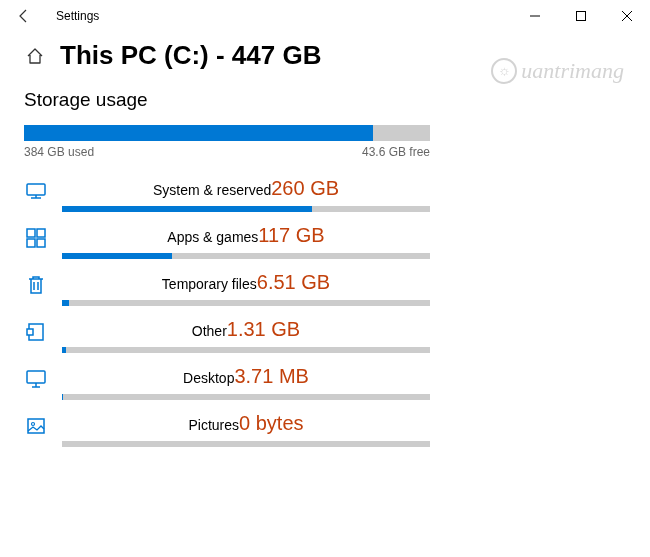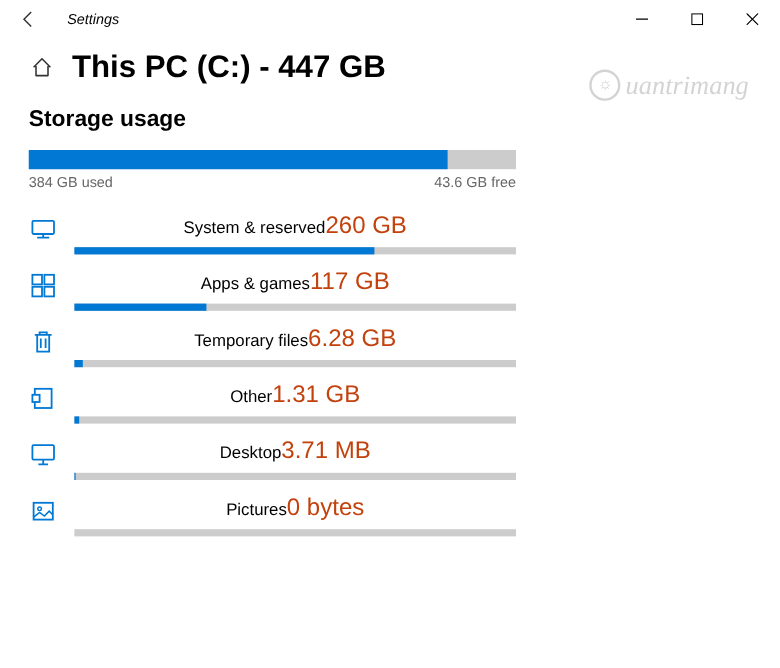--- a/index.html
+++ b/index.html
@@ -24,21 +24,20 @@
     display: flex;
     align-items: center;
     justify-content: center;
     font-size: 14px;
     color: #333;
   }
   .title {
     font-size: 12px;
     color: #000;
     margin-left: 16px;
-    font-style: italic;
   }
   .win-controls {
     margin-left: auto;
     display: flex;
   }
   .win-btn {
     width: 46px;
     height: 32px;
     display: flex;
     align-items: center;
@@ -64,21 +63,21 @@
     font-size: 26px;
     font-weight: 700;
     color: #000;
   }
   .content {
     padding: 18px 0 0 24px;
     width: 430px;
   }
   .section-title {
     font-size: 19px;
-    font-weight: 700;
+    font-weight: 400;
     margin-bottom: 14px;
   }
   .overall-bar {
     height: 16px;
     background: #ccc;
     position: relative;
     margin-bottom: 4px;
   }
   .overall-fill {
     height: 100%;
@@ -253,21 +252,21 @@
       </div>
       <div class="cat">
         <div class="cat-icon">
           <svg width="22" height="22" viewBox="0 0 22 22">
             <path d="M4 5 H18 M6 5 V19 H16 V5 M9 8 V16 M13 8 V16 M8 5 V3 H14 V5" stroke="#0078d4" stroke-width="1.5" fill="none"></path>
           </svg>
         </div>
         <div class="cat-body">
           <div class="cat-row">
             <span class="cat-label">Temporary files</span>
-            <span class="cat-size">6.28 GB</span>
+            <span class="cat-size">6.51 GB</span>
           </div>
           <div class="cat-bar">
             <div class="cat-fill" style="width:2%"></div>
           </div>
         </div>
       </div>
       <div class="cat">
         <div class="cat-icon">
           <svg width="22" height="22" viewBox="0 0 22 22">
             <rect x="4" y="3" width="14" height="16" stroke="#0078d4" stroke-width="1.5" fill="none"></rect>

